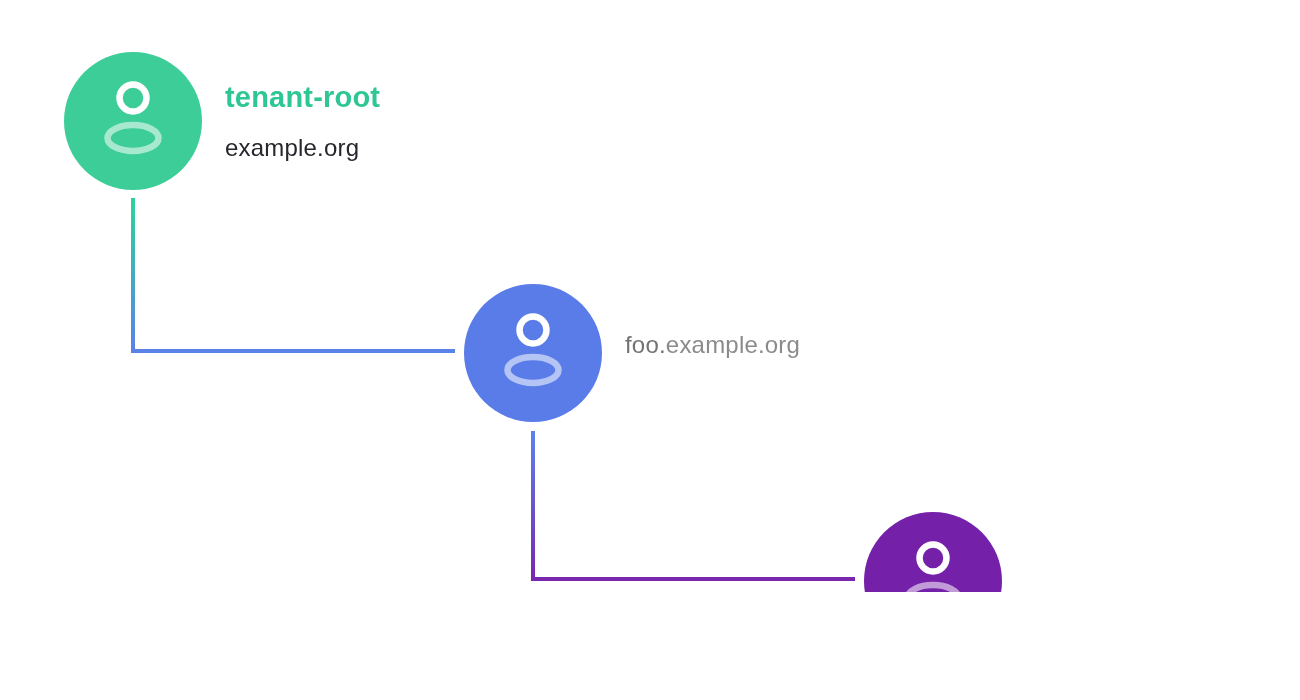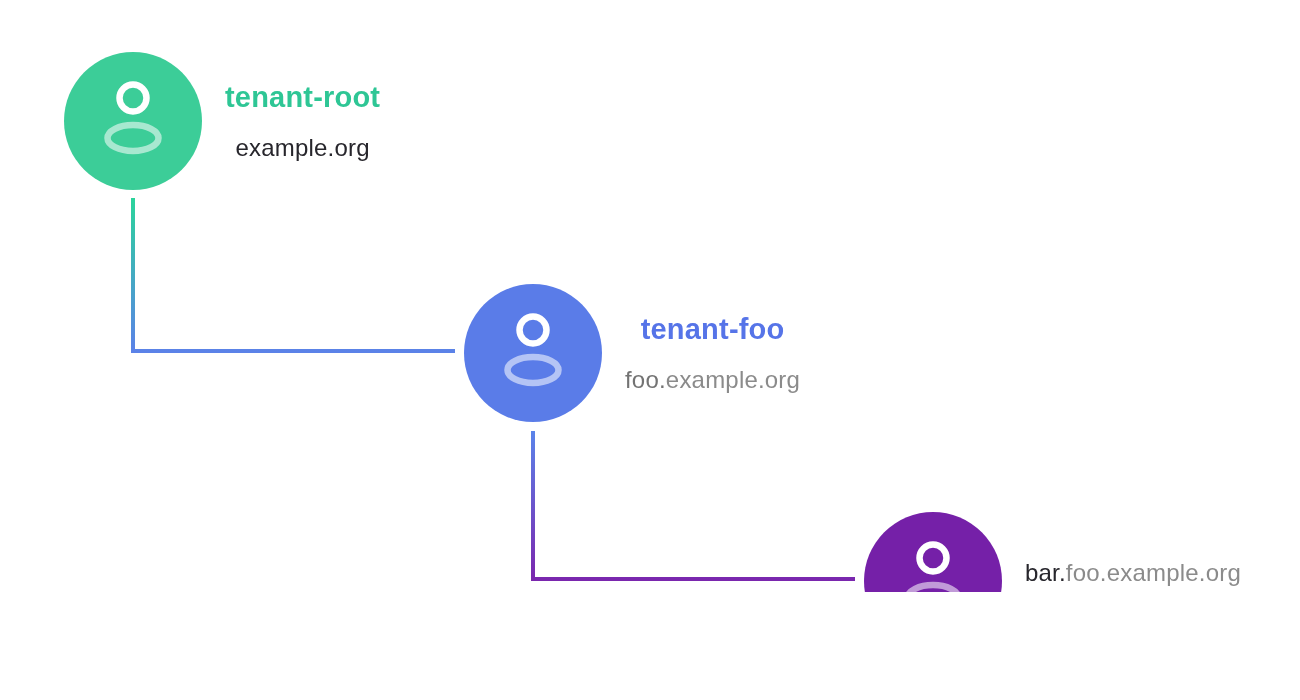--- a/index.html
+++ b/index.html
@@ -4,21 +4,20 @@
 <style>
   html, body { margin: 0; padding: 0; }
   body { font-family: "Liberation Sans", sans-serif; background: #ffffff; }
 
   .canvas {
     position: relative;
     width: 1300px;
     height: 592px;
     background: #ffffff;
     overflow: hidden;
-    text-align: center;
   }
 
   .connectors {
     position: absolute;
     left: 0; top: 0;
     width: 1300px; height: 700px;
   }
 
   .node { position: absolute; }
   .node-root { left: 64px;  top: 52px;  }
@@ -97,30 +96,28 @@
   </div>
 
   <div class="node node-foo">
     <div class="circle" style="background: rgb(90, 124, 232);">
       <svg viewBox="0 0 138 138">
         <circle class="user-head" cx="69" cy="46" r="13.5"></circle>
         <ellipse class="user-body" cx="69" cy="86" rx="25.5" ry="13"></ellipse>
       </svg>
     </div>
     <div class="label-block">
-      <div class="tenant-name" style="color: rgb(86, 116, 232);">tenant-foo</div>
       <div class="tenant-domain"><span style="color: #737373;">foo.</span><span style="color: rgb(139, 139, 139);">example.org</span></div>
     </div>
   </div>
 
   <div class="node node-bar">
     <div class="circle" style="background: rgb(117, 32, 168);">
       <svg viewBox="0 0 138 138">
         <circle class="user-head" cx="69" cy="46" r="13.5"></circle>
         <ellipse class="user-body" cx="69" cy="86" rx="25.5" ry="13"></ellipse>
       </svg>
     </div>
     <div class="label-block">
-      <div class="tenant-domain"><span style="color: rgb(39, 38, 44);">bar.</span><span style="color: rgb(139, 139, 139);">foo.example.org</span></div>
     </div>
   </div>
 
 </div>
 
 </body></html>

